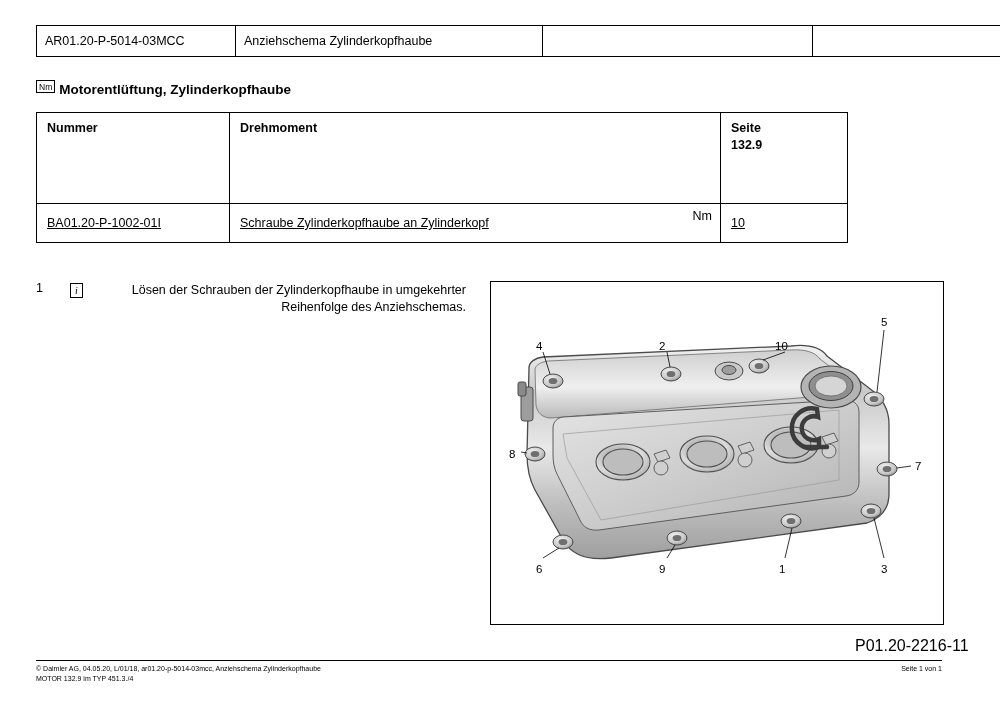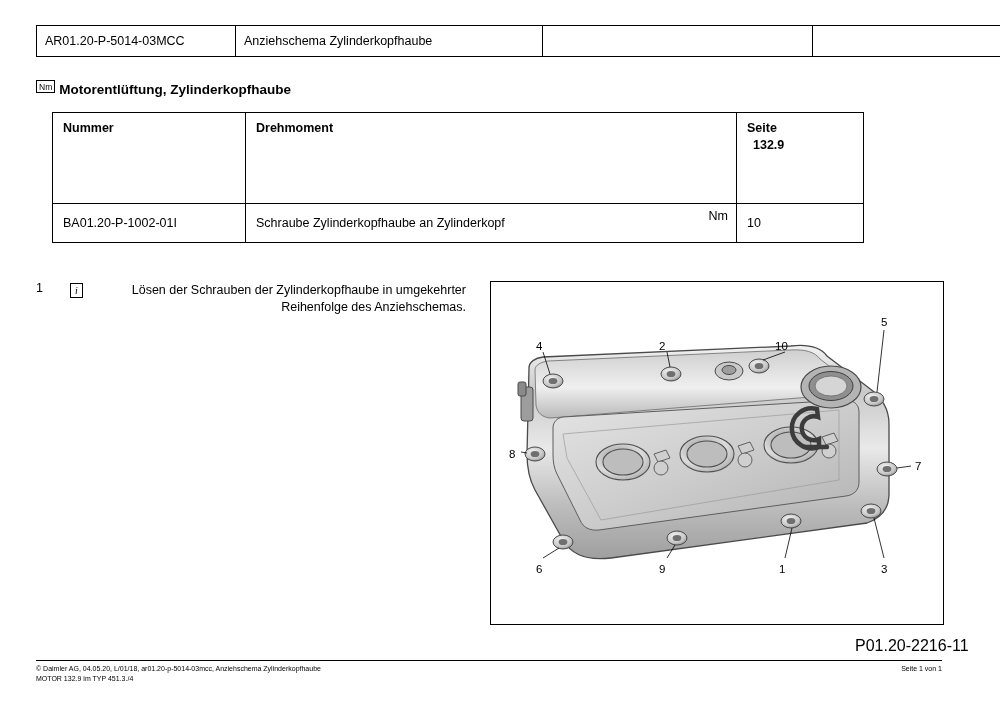--- a/index.html
+++ b/index.html
@@ -64,42 +64,42 @@
     line-height: 10px;
     padding: 1px 2px 0 2px;
     position: relative;
     top: -3px;
     font-family: "Liberation Sans", sans-serif;
   }
 
   
   .data-table {
     position: absolute;
-    left: 52px;
+    left: 36px;
     top: 112px;
     width: 748px;
     border-collapse: collapse;
     table-layout: fixed;
   }
   .data-table td, .data-table th {
     border: 1px solid #000;
     padding: 8px 10px;
     font-size: 12.5px;
     text-align: left;
     vertical-align: top;
   }
   .data-table th {
     font-weight: bold;
   }
   .dc1 { width: 172px; }
   .dc2 { width: 470px; }
   .dc3 { width: 106px; }
   .hdr-row th { height: 74px; }
-  .motor-head-line2 { display: block; margin-top: 3px; margin-left: 6px; }
-  .body-row td { height: 28px; vertical-align: middle; padding-top: 5px; padding-bottom: 5px; }
+  .motor-head-line2 { display: block; margin-top: 3px; }
+  .body-row td { height: 28px; vertical-align: middle; padding-top: 5px; padding-bottom: 5px; text-decoration: underline; }
   .benennung-cell {
     position: relative;
     padding-right: 40px;
   }
   .unit-right {
     position: absolute;
     right: 8px;
     top: 5px;
     font-size: 12.5px;
   }

